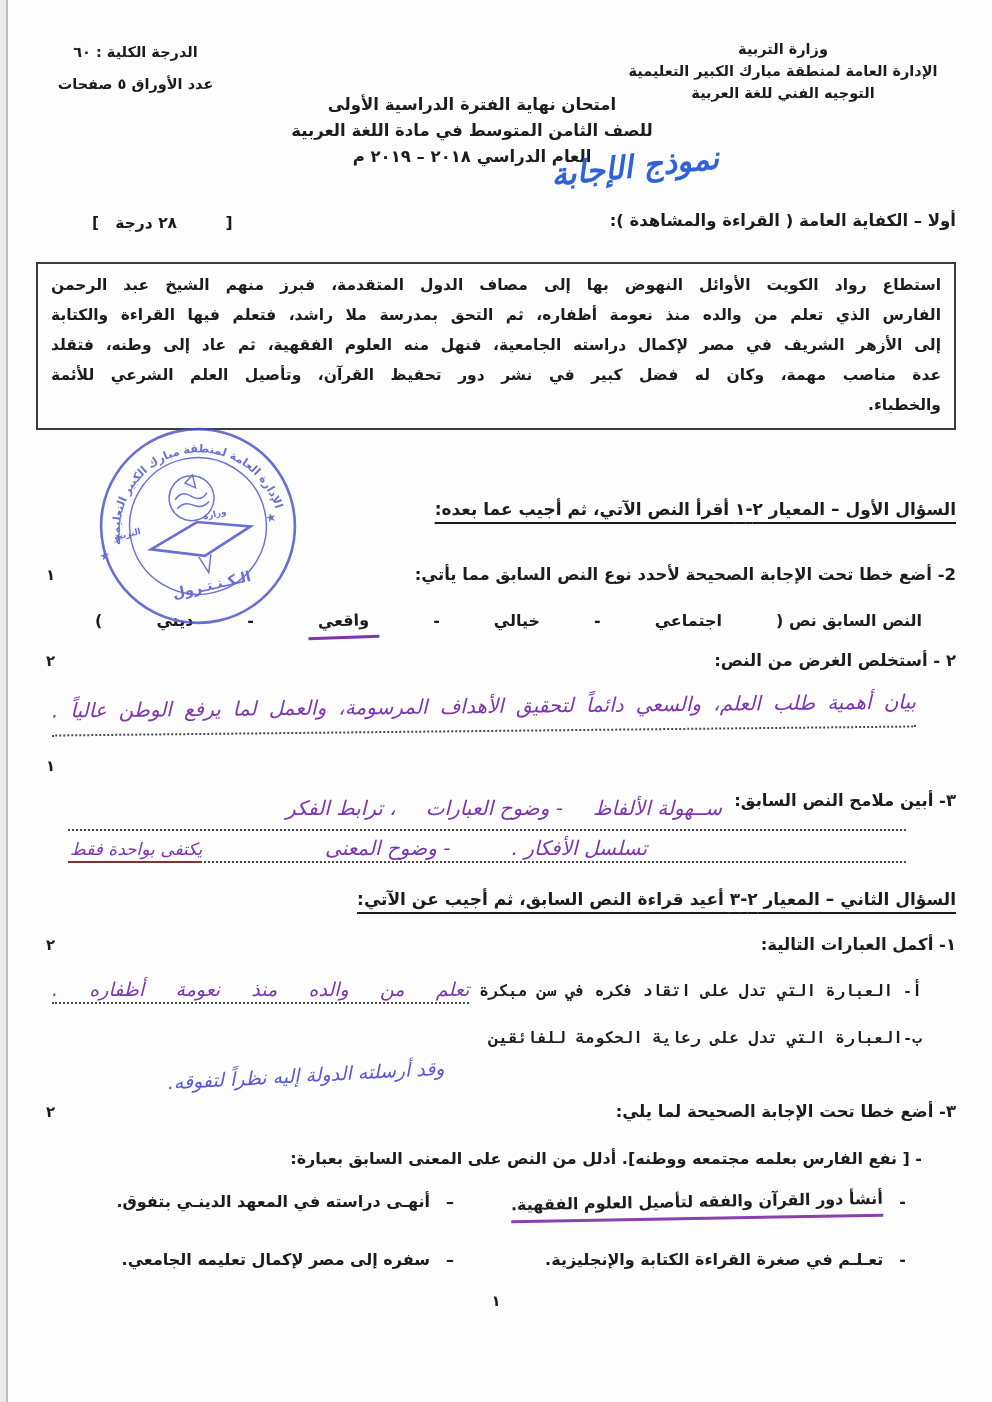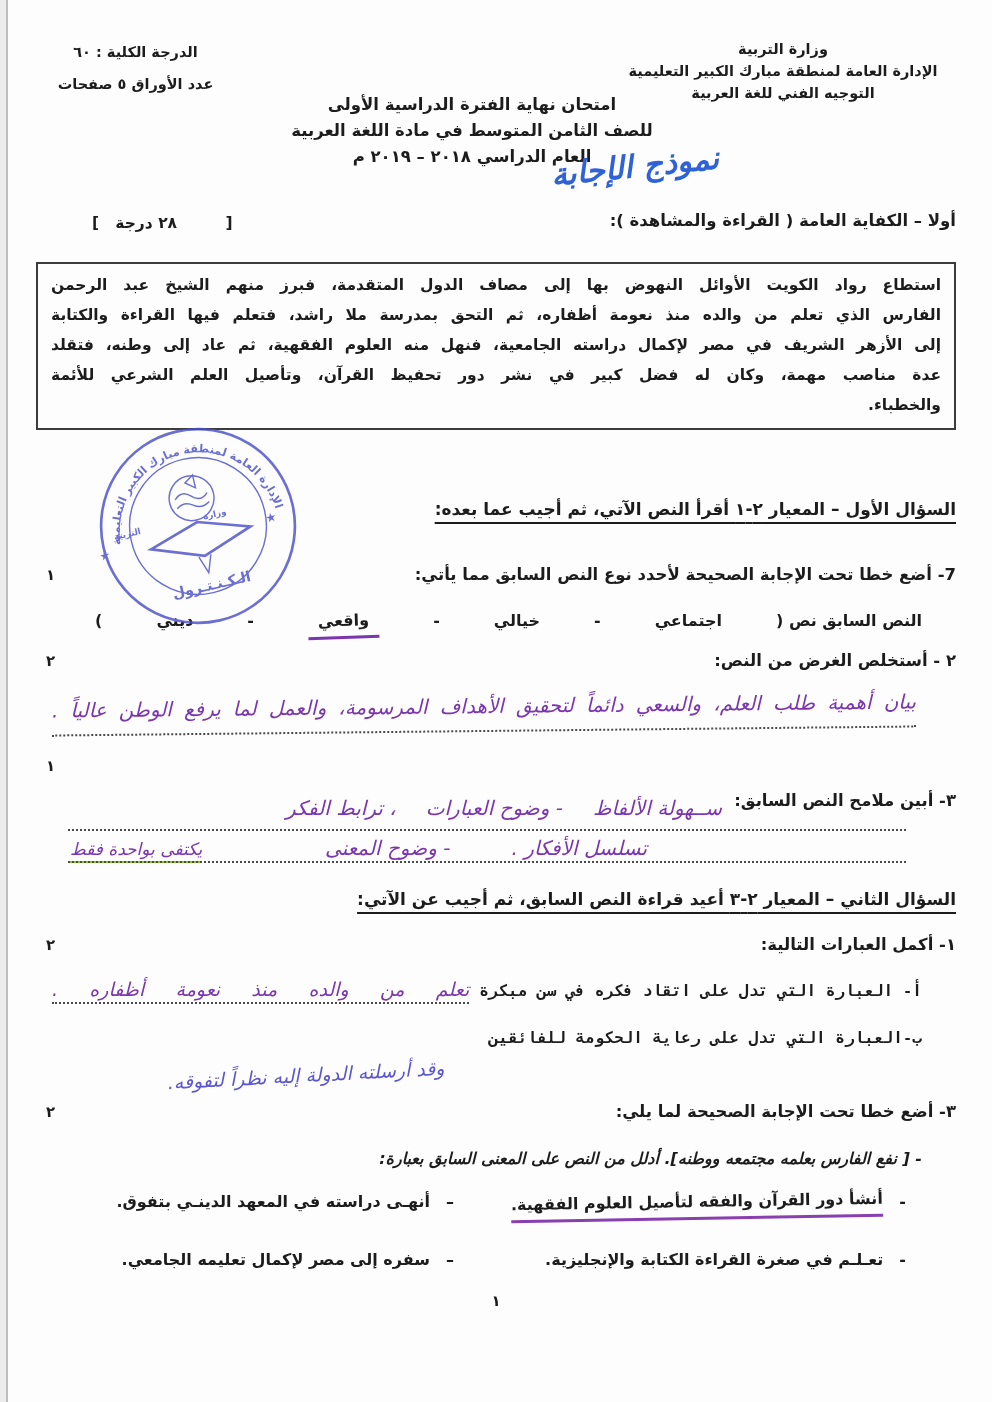--- a/index.html
+++ b/index.html
@@ -71,42 +71,42 @@
   .hand{color:#7b35ad;font-style:italic;font-weight:normal;}
   .q2-answer{
     position:absolute;top:686px;right:76px;left:52px;height:44px;
     border-bottom:2px dotted #4a4a4a;
     font-size:20px;line-height:40px;
     text-align:justify;text-align-last:justify;
     transform:rotate(-0.6deg);
   }
   .q3-row1{position:absolute;top:796px;right:270px;width:436px;display:flex;justify-content:space-between;font-size:20px;}
   .q3-row2{position:absolute;top:836px;right:345px;width:322px;display:flex;justify-content:space-between;font-size:20px;}
-  .q3-note{position:absolute;top:839px;left:70px;font-size:17px;color:#7b35ad;font-style:italic;border-bottom:2px solid #84cc16;padding-bottom:2px;}
+  .q3-note{position:absolute;top:839px;left:70px;font-size:17px;color:#7b35ad;font-style:italic;border-bottom:2px solid #b91c1c;padding-bottom:2px;}
   .dotline{position:absolute;right:86px;left:68px;border-bottom:2px dotted #4a4a4a;}
   .dot1{top:829px;} .dot2{top:861px;}
   
   .fill-item{
     position:absolute;right:70px;left:52px;
     display:flex;align-items:baseline;
     font-size:16px;font-weight:bold;
   }
   .fill-a{top:978px;} .fill-b{top:1028px;}
   .fill-item .printed{white-space:nowrap;padding-left:10px;font-family:Liberation Mono, monospace;}
   .fill-item .hand-ans{
     flex:1;border-bottom:2px dotted #4a4a4a;
     font-size:19px;padding-bottom:2px;
     text-align:justify;text-align-last:justify;
   }
   .b-line2{
     position:absolute;top:1064px;right:500px;width:372px;
     color:#5a55d0;font-size:19px;font-style:italic;
     transform:rotate(-3deg);text-align:center;
   }
-  .q5-stem{position:absolute;top:1149px;right:70px;font-weight:bold;font-size:16px;font-style:italic;}
+  .q5-stem{position:absolute;top:1149px;right:70px;font-weight:bold;font-size:16px;}
   .q5-grid{
     position:absolute;top:1192px;right:86px;left:58px;
     display:grid;grid-template-columns:452px auto;row-gap:30px;
     font-weight:bold;font-size:16px;
   }
   .opt{display:flex;align-items:baseline;}
   .opt .dash{padding-left:16px;}
   .opt-u{display:inline-block;border-bottom:3px solid #8a3fae;padding-bottom:6px;transform:rotate(-1deg);}
   .page-num{position:absolute;top:1292px;left:0;right:0;text-align:center;font-weight:bold;font-size:15px;}
 </style>
@@ -171,21 +171,21 @@
   </div>
 
   <span class="mark m1">١</span>
   <span class="mark m2">٢</span>
   <span class="mark m3">١</span>
   <span class="mark m4">٢</span>
   <span class="mark m5">٢</span>
 
   <div class="sec-head s1">السؤال الأول – المعيار ٢-١  أقرأ النص الآتي، ثم أجيب عما بعده:</div>
 
-  <div class="q-label q1-label">7- أضع خطا تحت الإجابة الصحيحة لأحدد نوع النص السابق مما يأتي:</div>
+  <div class="q-label q1-label">2- أضع خطا تحت الإجابة الصحيحة لأحدد نوع النص السابق مما يأتي:</div>
   <div class="q1-options">
     <span>النص السابق نص (</span>
     <span>اجتماعي</span>
     <span>-</span>
     <span>خيالي</span>
     <span>-</span>
     <span class="sel-underline">واقعي</span>
     <span>-</span>
     <span>ديني</span>
     <span>)</span>

